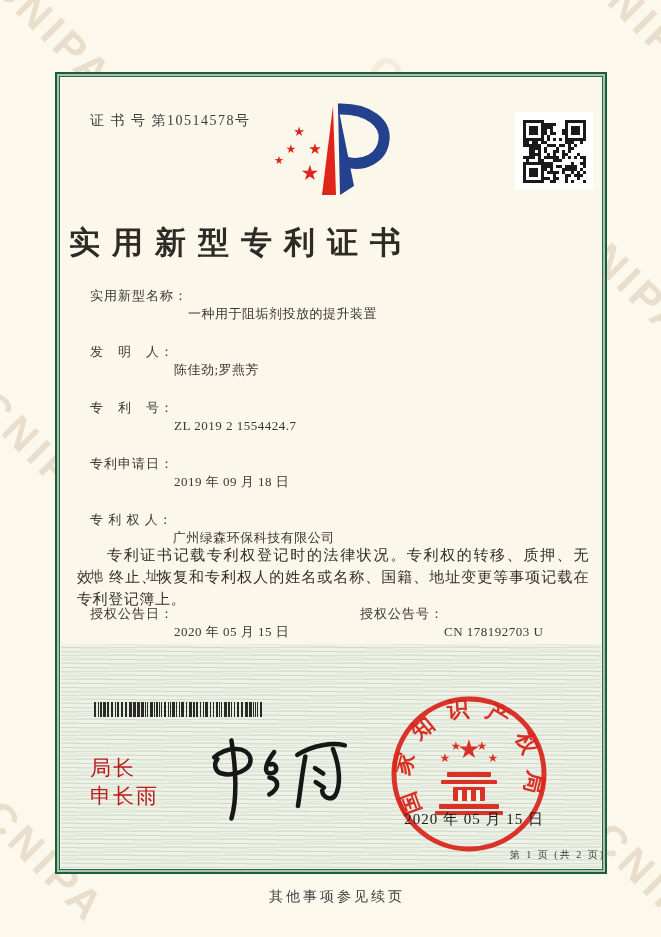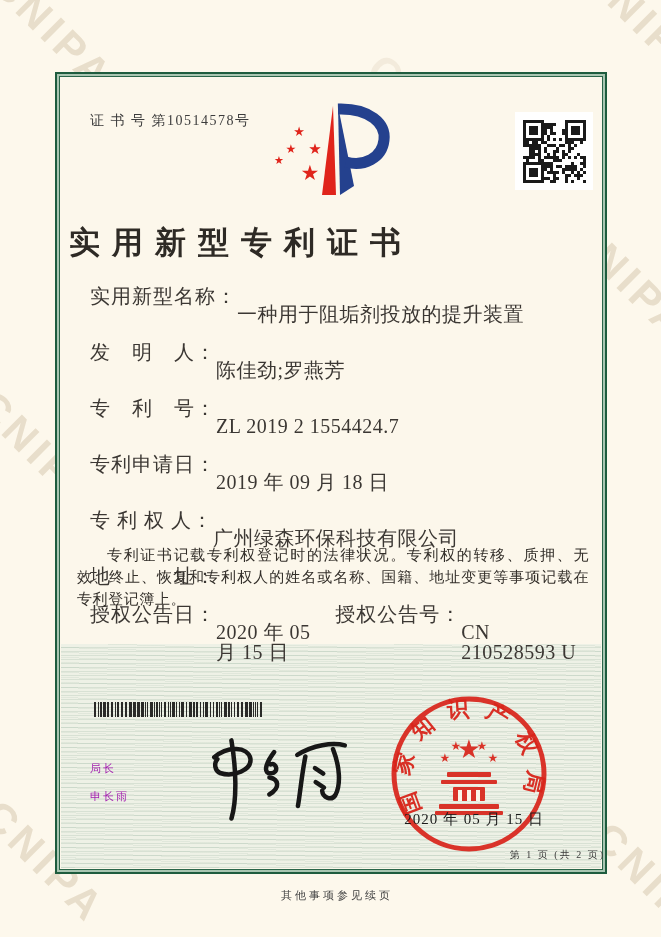--- a/index.html
+++ b/index.html
@@ -49,54 +49,54 @@
   .qrbox{
     position:absolute;left:458px;top:38px;width:78px;height:78px;
     background:#ffffff;z-index:2;display:flex;align-items:center;justify-content:center;
   }
   .title{
     position:absolute;left:0;right:0;top:148px;
     font-size:31px;font-weight:bold;letter-spacing:12px;text-indent:12px;
     color:#2e2a25;z-index:2;
   }
   
-  .fields{position:absolute;left:33px;top:212px;width:495px;z-index:2;font-size:20px;}
+  .fields{position:absolute;left:33px;top:212px;width:495px;z-index:2;font-size:13px;}
   .row{margin-bottom:18px;line-height:20px;display:flex;align-items:flex-start;}
   .flabel{white-space:nowrap;letter-spacing:1px;}
   .fvalue{letter-spacing:0.5px;margin-top:18px;}
   .addr .fvalue{width:400px;}
   .grantrow{display:flex;}
   .grantrow .g1{width:270px;display:flex;}
   .grantrow .g2{display:flex;}
   
   .paras{position:absolute;left:20px;top:470px;width:512px;z-index:2;}
   .paras p{
     margin:0;font-size:15px;line-height:22px;text-indent:2em;
     letter-spacing:0.6px;color:#332f2a;text-align:justify;
   }
   
   .barcode{position:absolute;left:37px;top:628px;z-index:2;}
   .officer{
     position:absolute;left:33px;top:680px;z-index:2;
     font-family:"Liberation Sans","DejaVu Sans",sans-serif;
-    font-size:11px;letter-spacing:2px;color:#a21caf;line-height:28px;
+    font-size:21px;letter-spacing:2px;color:#b91c1c;line-height:28px;
   }
   .signature{position:absolute;left:138px;top:638px;z-index:2;transform:rotate(-3deg);}
   .seal{position:absolute;left:332px;top:620px;z-index:2;}
   .sealdate{
     position:absolute;left:322px;top:736px;width:190px;text-align:center;
     font-size:15px;letter-spacing:1px;color:#1b1b1b;z-index:3;
   }
   .pagefooter{
     position:absolute;left:0;right:0;top:774px;text-align:right;
     font-size:10px;letter-spacing:2px;color:#3a3a3a;z-index:2;
   }
   .continued{
     position:absolute;left:13px;right:0;top:888px;text-align:center;
-    font-size:11px;letter-spacing:3px;color:#3f3f3f;z-index:1;
+    font-size:14px;letter-spacing:3px;color:#3f3f3f;z-index:1;
   }
 </style>
 </head>
 <body>
 
 <span class="wm wm1">CNIPA</span>
 <span class="wm wm2">CNIPA</span>
 <span class="wm wm3">CNIPA</span>
 <span class="wm wm4">CNIPA</span>
 <span class="wm wm5">CNIPA</span>
@@ -390,21 +390,21 @@
     <div class="row addr">
       <span class="flabel">地　　　址：</span>
     </div>
     <div class="row grantrow">
       <span class="g1">
         <span class="flabel">授权公告日：</span>
         <span class="fvalue">2020 年 05 月 15 日</span>
       </span>
       <span class="g2">
         <span class="flabel">授权公告号：</span>
-        <span class="fvalue">CN 210528593 U</span>
+        <span class="fvalue">CN 178192703 U</span>
       </span>
     </div>
   </div>
 
   <div class="paras">
     <p>专利证书记载专利权登记时的法律状况。专利权的转移、质押、无效、终止、恢复和专利权人的姓名或名称、国籍、地址变更等事项记载在专利登记簿上。</p>
   </div>
 
   <svg class="barcode" width="172" height="15" viewBox="0 0 172 15">
       <g>

